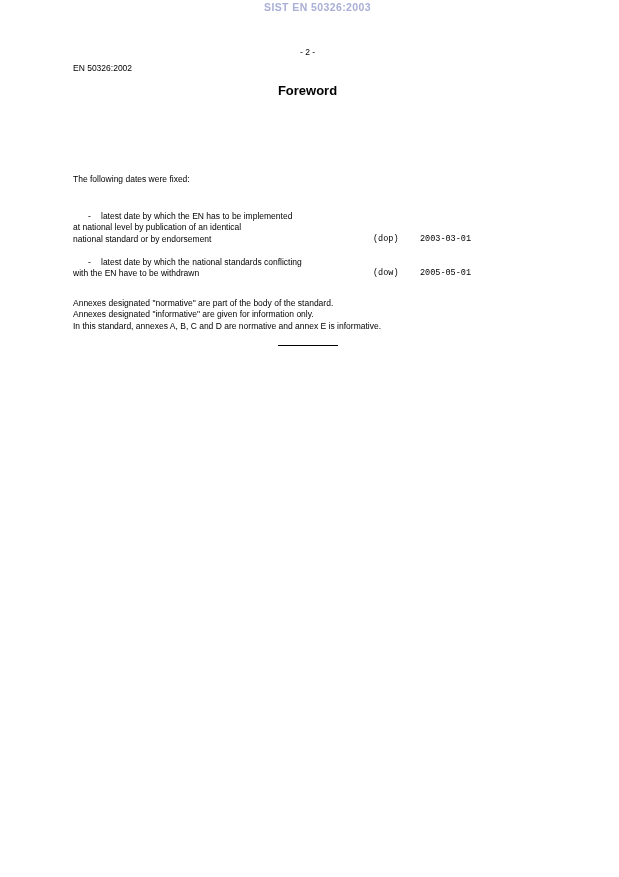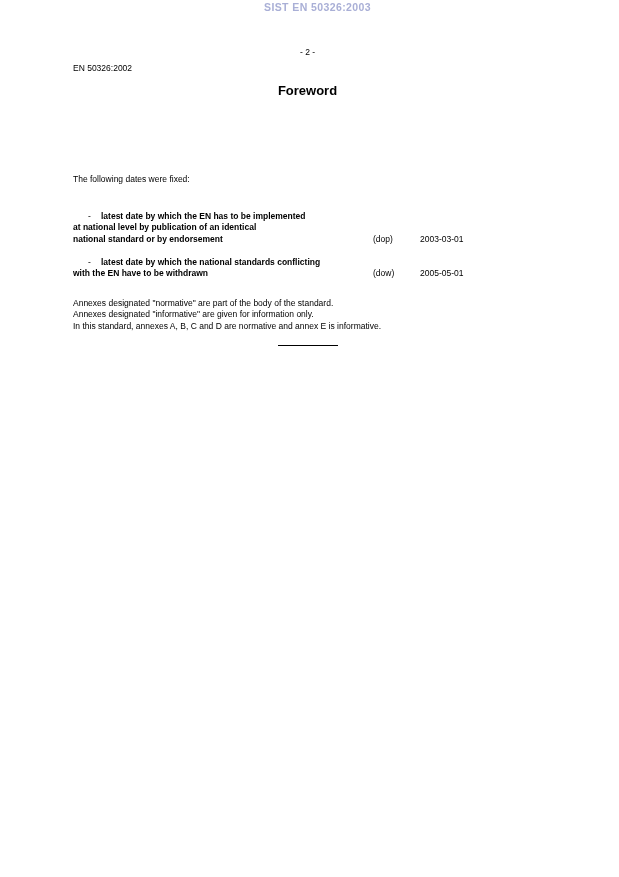--- a/index.html
+++ b/index.html
@@ -106,27 +106,27 @@
   .date-item + .date-item { margin-top: 11.5px; }
   .date-item .dash {
     position: absolute;
     left: 15px;
     top: 0;
   }
   .date-item .item-text {
     margin-left: 28px;
     width: 300px;
     white-space: pre-line;
-    font-weight: bold;
   }
   .date-item .date-cols {
     position: absolute;
     left: 300px;
     bottom: 0;
     white-space: nowrap;
+    font-family: Liberation Mono, monospace;
   }
   .date-item .code {
     display: inline-block;
     width: 47px;
   }
   .date-item .date-val {
     display: inline-block;
   }
 
   

